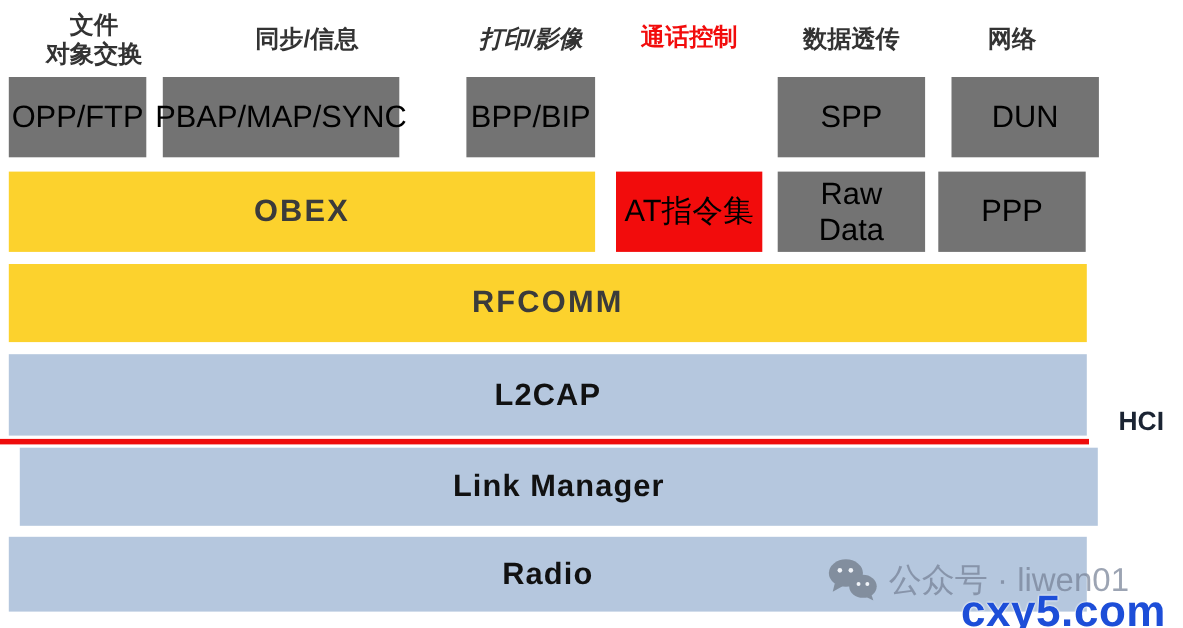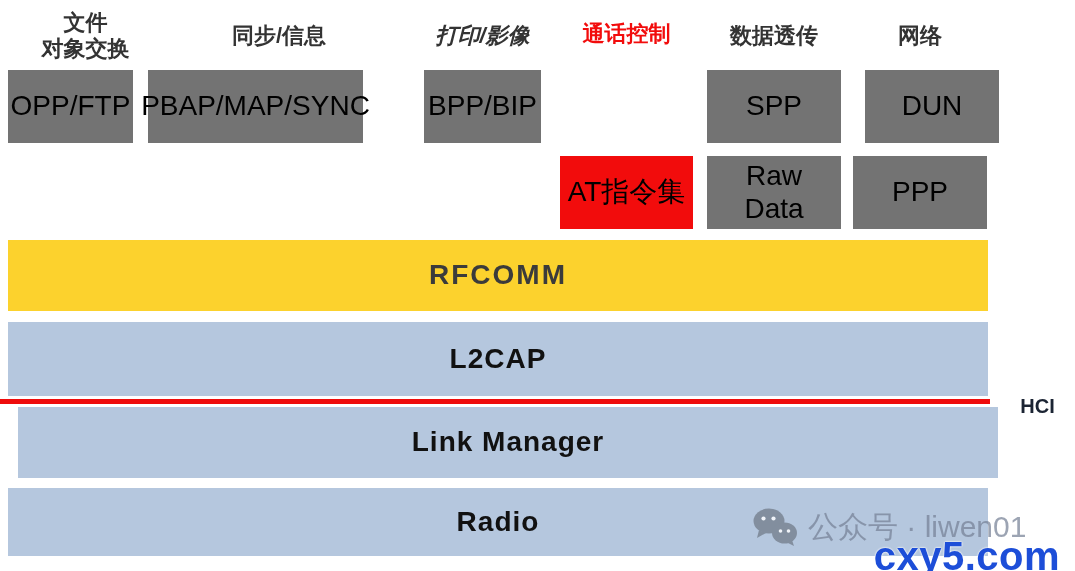--- a/index.html
+++ b/index.html
@@ -19,23 +19,23 @@
     font-size:28px;color:#000000;text-align:center;white-space:pre-line;line-height:1.15;
   }
   .green{background:#737373;}
   .yellow{background:#fcd22d;}
   .blue{background:#b5c7de;}
   .redbox{background:#f20c0c;}
   .bold-dim{font-weight:bold;color:#3b3b3b;letter-spacing:2px;}
   .bold-dark{font-weight:bold;color:#111111;letter-spacing:1px;}
   .hci-line{position:absolute;left:0;top:399px;width:990px;height:5px;background:#ee0c0c;}
   .hci-label{
-    position:absolute;left:1000px;top:391px;width:75px;height:30px;
+    position:absolute;left:1000px;top:369px;width:75px;height:30px;
     display:flex;align-items:center;justify-content:center;
-    font-weight:bold;font-size:20px;color:#1b2433;
+    font-weight:bold;font-size:24px;color:#1b2433;
   }
   .watermark{
     position:absolute;left:752px;top:501px;height:52px;
     display:flex;align-items:center;gap:10px;
     color:rgba(118,129,150,0.72);font-size:30px;white-space:nowrap;
   }
   .watermark svg{display:block;opacity:0.8;}
   .site-mark{
     position:absolute;right:15px;top:534px;
     font-weight:bold;font-size:40px;color:#1d4ed8;letter-spacing:0.5px;
@@ -55,20 +55,21 @@
   <div class="col-header red" style="left:560px;width:133px;font-family:Liberation Mono, monospace;">通话控制</div>
   <div class="col-header" style="left:707px;width:134px;">数据透传</div>
   <div class="col-header" style="left:853px;width:134px;">网络</div>
 
   <div class="box green" style="left:8px;top:70px;width:125px;height:73px;">OPP/FTP</div>
   <div class="box green" style="left:148px;top:70px;width:215px;height:73px;">PBAP/MAP/SYNC</div>
   <div class="box green" style="left:424px;top:70px;width:117px;height:73px;">BPP/BIP</div>
   <div class="box green" style="left:707px;top:70px;width:134px;height:73px;">SPP</div>
   <div class="box green" style="left:853px;top:70px;width:134px;height:73px;margin-left:12px;">DUN</div>
 
+  <div class="box yellow bold-dim" style="left:8px;top:156px;width:533px;height:73px;">OBEX</div>
   <div class="box redbox" style="left:560px;top:156px;width:133px;height:73px;">AT指令集</div>
   <div class="box green" style="left:707px;top:156px;width:134px;height:73px;">Raw
 Data</div>
   <div class="box green" style="left:853px;top:156px;width:134px;height:73px;">PPP</div>
 
   <div class="box yellow bold-dim" style="left:8px;top:240px;width:980px;height:71px;">RFCOMM</div>
   <div class="box blue bold-dark" style="left:8px;top:322px;width:980px;height:74px;">L2CAP</div>
 
   <div class="hci-line"></div>
   <div class="hci-label">HCI</div>

